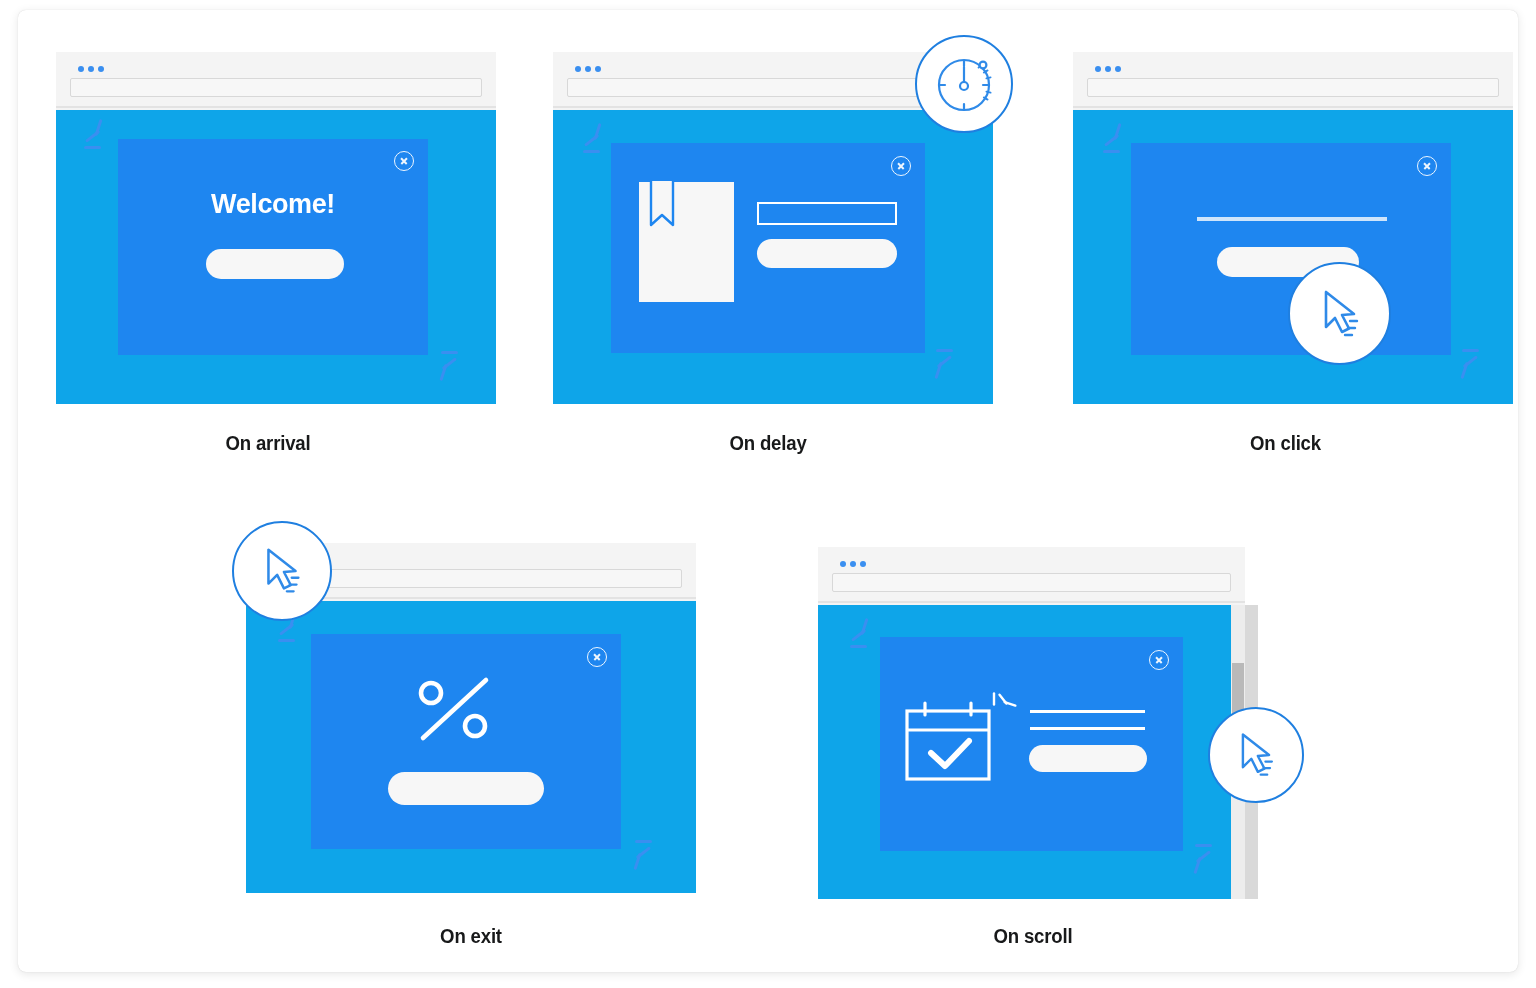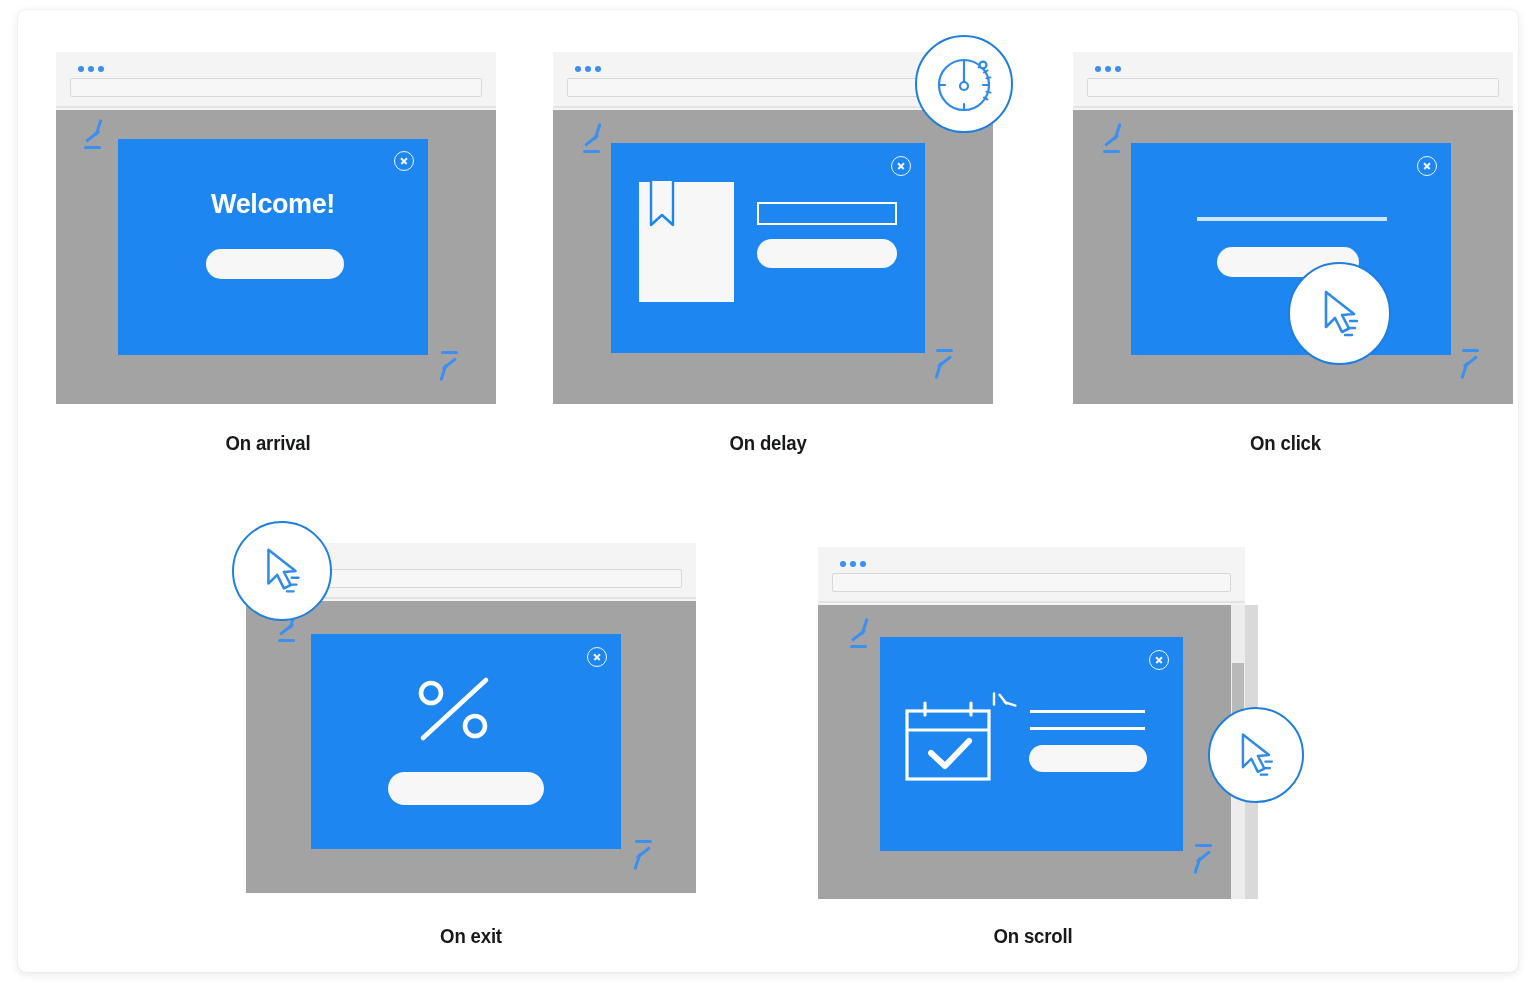--- a/index.html
+++ b/index.html
@@ -59,21 +59,21 @@
     position: absolute;
     left: 14px; right: 14px; top: 26px;
     height: 19px;
     background: #f7f7f7;
     border: 1.5px solid #d8d8d8;
     border-radius: 2px;
   }
   .viewport {
     position: absolute;
     left: 0; right: 0; top: 58px; bottom: 0;
-    background: #a3a3a3;
+    background: #0ea5e9;
   }
 
   
   .modal {
     position: absolute;
     background: #1e86f0;
   }
   .closebtn {
     position: absolute;
     width: 20px; height: 20px;

